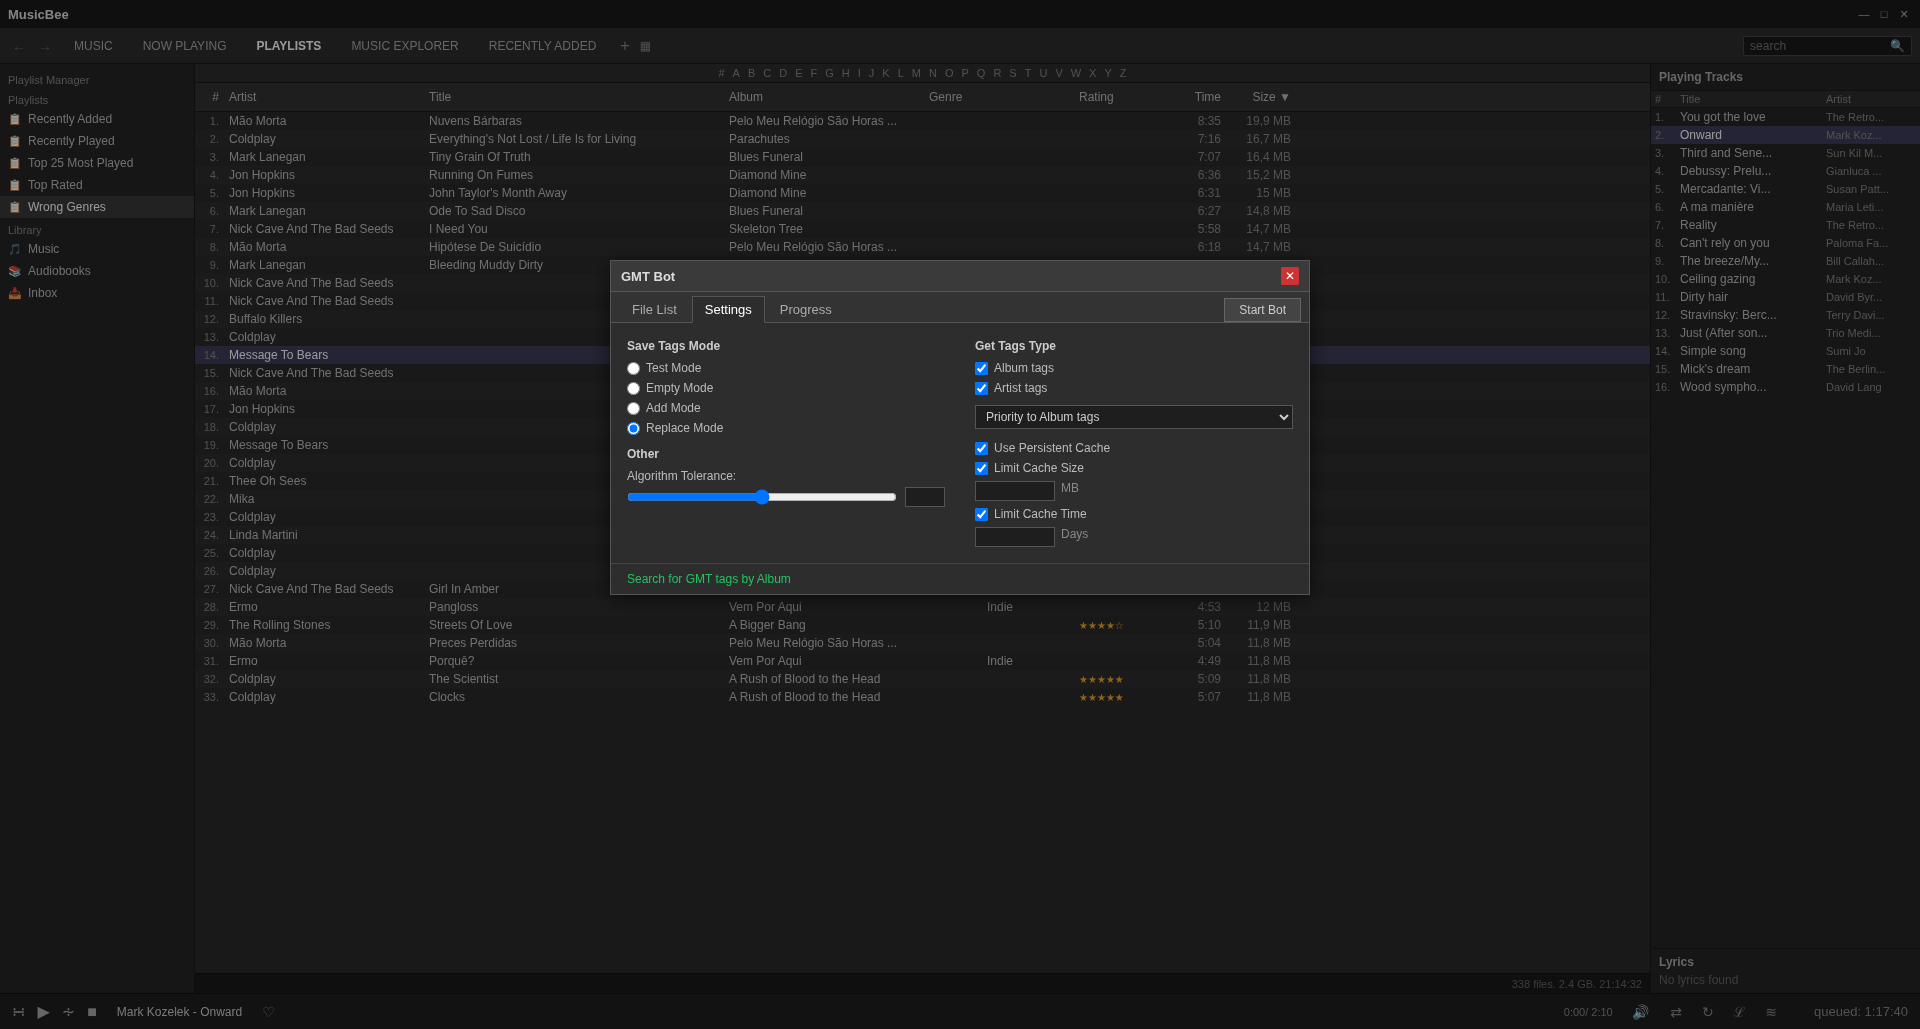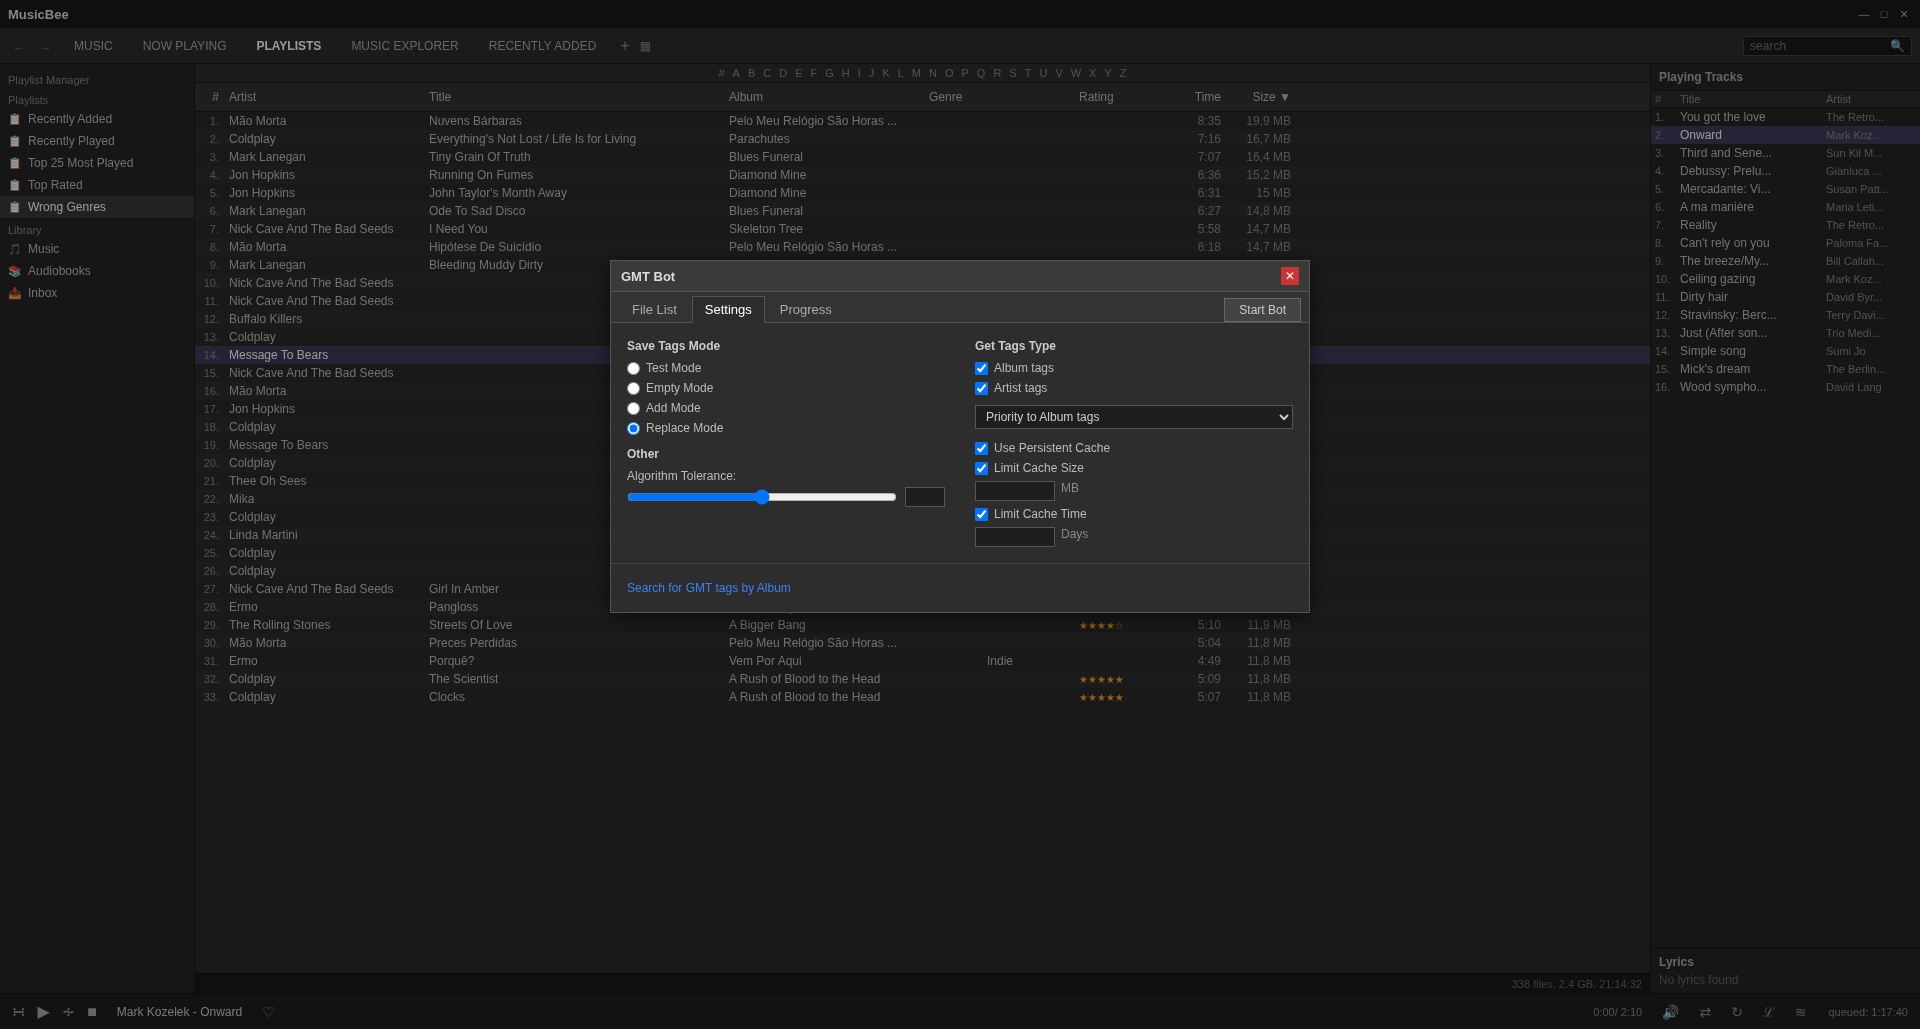--- a/index.html
+++ b/index.html
@@ -82,21 +82,21 @@
     #lyrics-section { border-top: 1px solid #1a1a1a; padding: 6px 8px; }
     #lyrics-label { font-size: 12px; color: #aaa; font-weight: bold; margin-bottom: 4px; }
     #lyrics-content { font-size: 12px; color: #666; }
 
     
     #bottombar { height: 36px; background: #1e1e1e; display: flex; align-items: center; padding: 0 12px; gap: 12px; border-top: 1px solid #111; }
     .ctrl-btn { color: #aaa; font-size: 16px; cursor: pointer; }
     #now-playing-text { color: #ccc; font-size: 12px; margin-left: 8px; }
     #progress-time { color: #888; font-size: 11px; margin-left: auto; }
     .bottom-icon { color: #888; font-size: 14px; cursor: pointer; margin-left: 8px; }
-    #queued-text { color: #888; font-size: 11px; margin-left: 10px; }
+    #queued-text { color: #888; font-size: 13px; margin-left: 25px; }
 
     
     #statusbar { height: 20px; background: #1a1a1a; display: flex; align-items: center; padding: 0 8px; border-top: 1px solid #111; }
     #status-text { font-size: 11px; color: #666; margin-left: auto; }
 
     
     #dialog-overlay { position: fixed; top: 0; left: 0; width: 100%; height: 100%; background: rgba(0,0,0,0.4); z-index: 100; display: flex; align-items: flex-start; justify-content: center; padding-top: 260px; }
     #dialog { background: #2d2d2d; border: 1px solid #555; width: 700px; box-shadow: 0 4px 20px rgba(0,0,0,0.6); }
     #dialog-titlebar { background: #3a3a3a; padding: 6px 10px; display: flex; align-items: center; justify-content: space-between; border-bottom: 1px solid #555; }
     #dialog-title { font-size: 13px; color: #ddd; font-weight: bold; }
@@ -118,21 +118,21 @@
 
     .other-section { margin-top: 12px; }
     .algo-row { display: flex; align-items: center; gap: 8px; margin-top: 4px; }
     .algo-slider { flex: 1; }
     .algo-value { background: #1e1e1e; color: #ccc; border: 1px solid #555; padding: 2px 6px; width: 40px; text-align: center; font-size: 12px; }
 
     .cache-row { display: flex; gap: 6px; margin-top: 4px; }
     .cache-input { background: #1e1e1e; color: #ccc; border: 1px solid #555; padding: 2px 6px; width: 80px; text-align: right; font-size: 12px; }
     .cache-unit { color: #888; font-size: 12px; }
 
-    #dialog-footer { padding: 17px 16px; border-top: 1px solid #444; color: #3b82f6; font-size: 12px; }
+    #dialog-footer { padding: 8px 16px; border-top: 1px solid #444; color: #22c55e; font-size: 12px; }
 
     
     ::-webkit-scrollbar { width: 8px; height: 8px; }
     ::-webkit-scrollbar-track { background: #222; }
     ::-webkit-scrollbar-thumb { background: #555; border-radius: 2px; }
 
     .stars { color: #f5a623; }
   </style>
 </head>
 <body>

